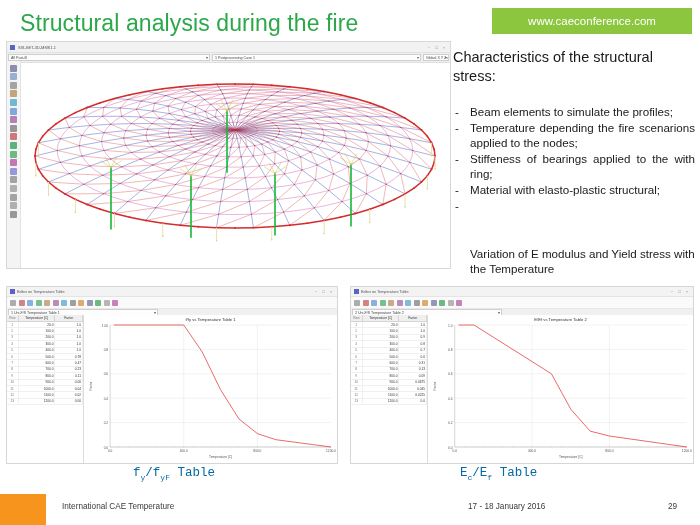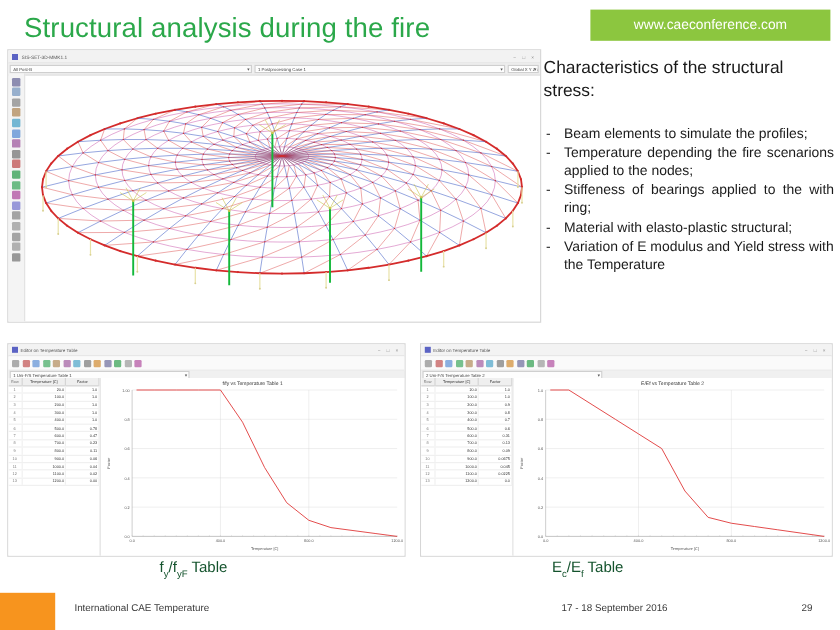--- a/index.html
+++ b/index.html
@@ -57,21 +57,21 @@
     position:absolute;left:453px;top:48px;width:242px;
     font-size:14.5px;color:#1a1a1a;line-height:1.32;
   }
   #bullet-list{
     position:absolute;left:455px;top:104px;width:240px;
     font-size:11.6px;color:#1a1a1a;line-height:1.30;
   }
   #bullet-list .bl{display:flex;margin-bottom:1px;}
   #bullet-list .dash{width:15px;flex:0 0 auto;}
   #bullet-list .btxt{flex:1;text-align:justify;}
-  #bullet-list .btxt.nojust{text-align:left;}
+  #bullet-list .btxt.nojust{text-align:left;margin-top:48px;}
   
   .chart-window{
     position:absolute;top:286px;height:176px;background:#ffffff;
     border:1px solid #d6d6d6;
   }
   #chart-window-left{left:6px;width:330px;}
   #chart-window-right{left:350px;width:342px;}
   .cw-title{
     height:9px;background:#f3f3f3;border-bottom:1px solid #e4e4e4;
     display:flex;align-items:center;gap:2px;padding:0 3px;
@@ -95,21 +95,21 @@
   .dg-row div{border-right:1px solid #f0f0f0;display:flex;align-items:center;
     justify-content:flex-end;padding-right:1px;overflow:hidden;}
   .dg-c0{width:11px;justify-content:center !important;color:#777;}
   .dg-c1{width:36px;}
   .dg-c2{width:27px;}
   .plot-area{flex:1;position:relative;background:#fff;}
   .plot-title{position:absolute;top:2px;left:0;right:0;text-align:center;
     font-size:4.2px;color:#333;}
   .plot-svg{position:absolute;left:0;top:0;width:100%;height:100%;}
   
-  .tbl-caption{position:absolute;font-size:12.5px;color:#14532d;}
+  .tbl-caption{position:absolute;font-size:12.5px;color:#0369a1;font-family:Liberation Mono, monospace;}
   #caption-left{left:133px;top:466px;}
   #caption-right{left:460px;top:466px;}
   .sub{font-size:8px;vertical-align:sub;}
   
   #footer-block{position:absolute;left:0;top:494px;width:46px;height:31px;background:#F7941E;}
   #footer-conf{position:absolute;left:62px;top:502px;font-size:8.2px;color:#3a3a3a;}
   #footer-date{position:absolute;left:468px;top:502px;font-size:8.2px;color:#3a3a3a;}
   #footer-page{position:absolute;left:668px;top:502px;font-size:8.2px;color:#3a3a3a;}
 </style>
 </head>
@@ -2096,14 +2096,14 @@
 
 <div class="tbl-caption" id="caption-left">
   <span>f</span><span class="sub">y</span><span>/f</span><span class="sub">yF</span><span> Table</span>
 </div>
 <div class="tbl-caption" id="caption-right">
   <span>E</span><span class="sub">c</span><span>/E</span><span class="sub">f</span><span> Table</span>
 </div>
 
 <div id="footer-block"></div>
 <div id="footer-conf">International CAE Temperature</div>
-<div id="footer-date">17 - 18 September 2016</div>
+<div id="footer-date">17 - 18 January 2016</div>
 <div id="footer-page">29</div>
 
 </body></html>

